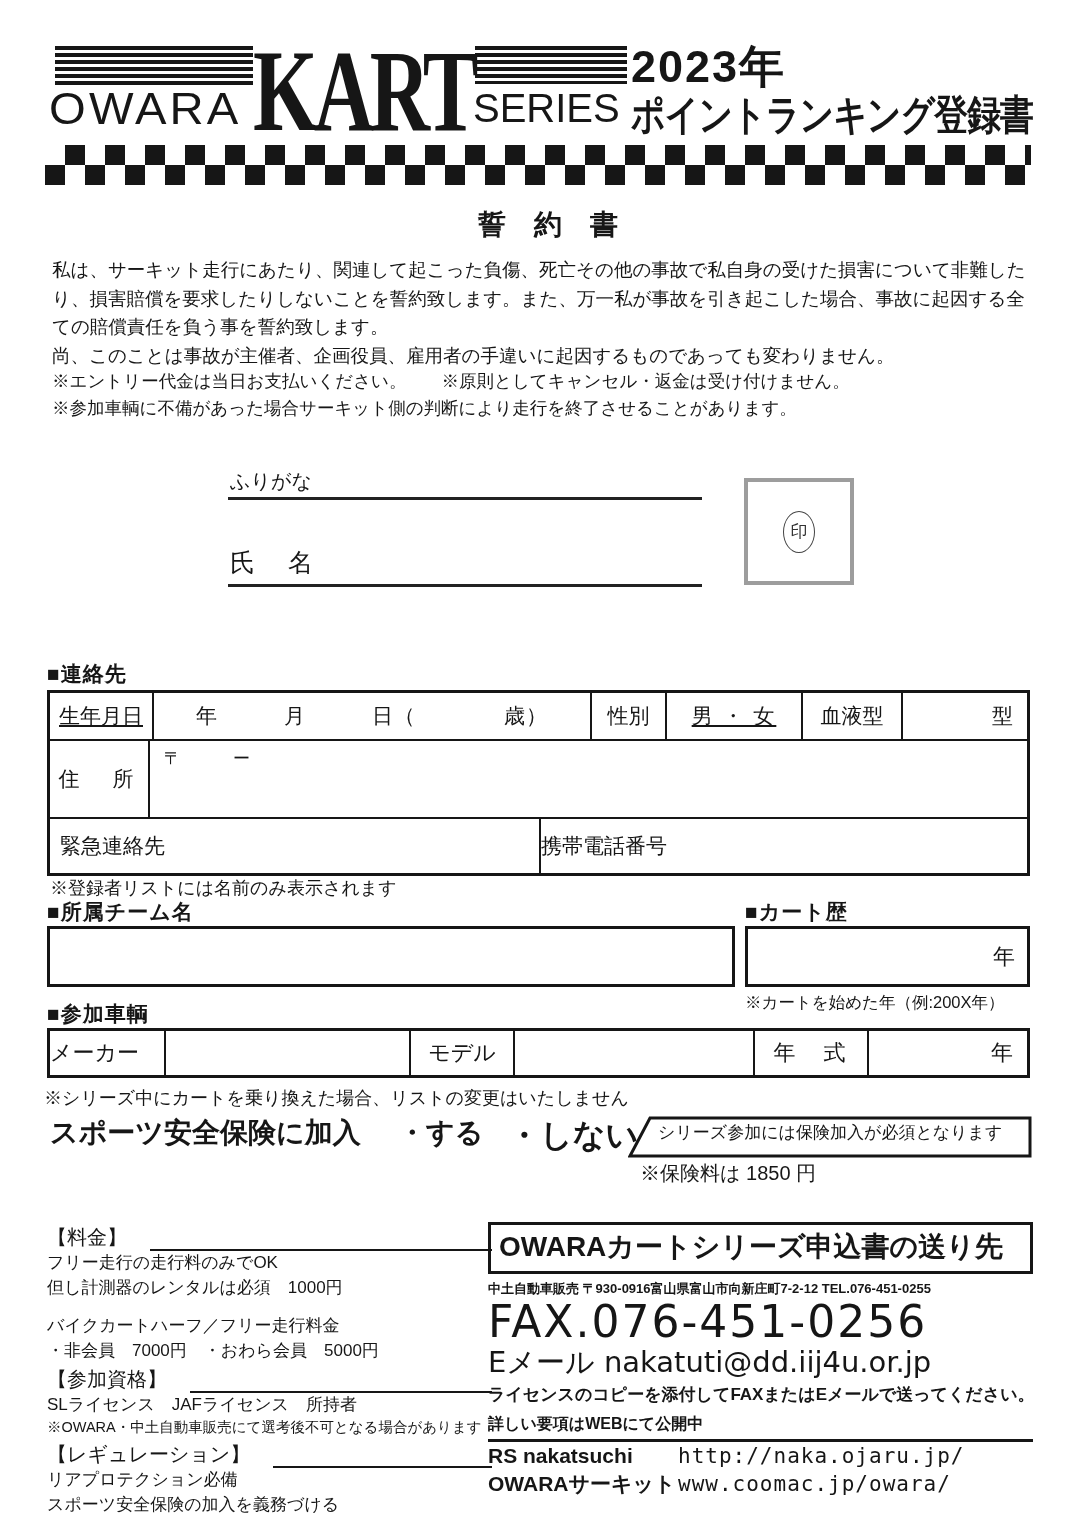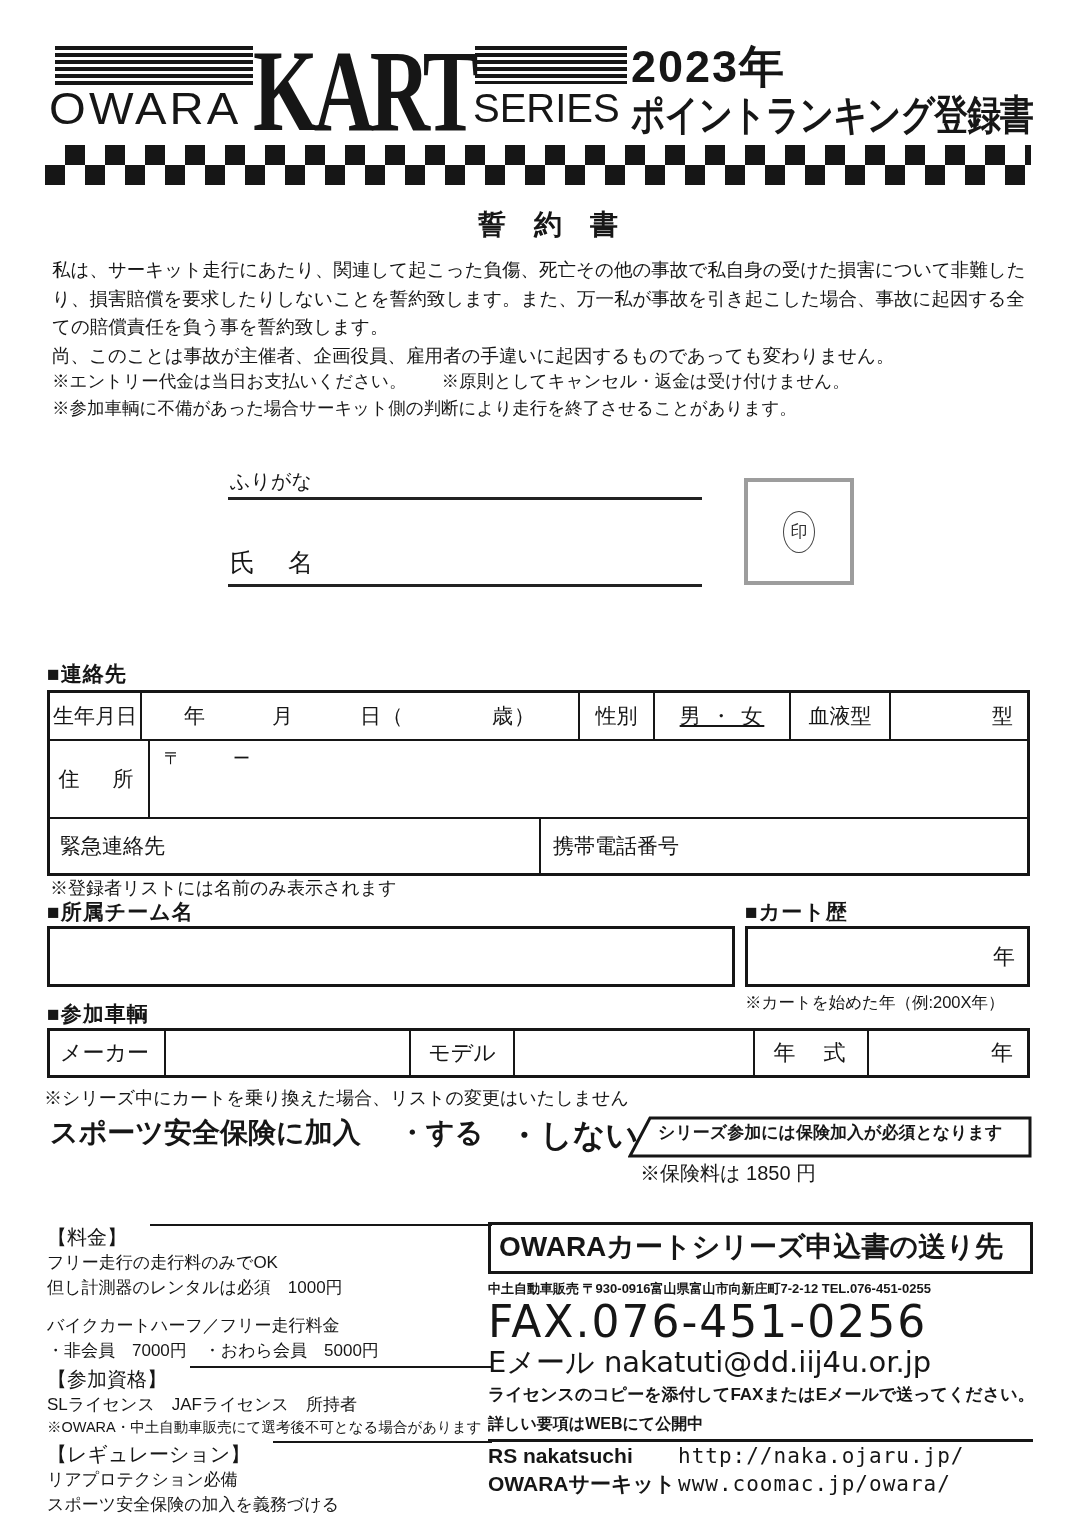--- a/index.html
+++ b/index.html
@@ -39,53 +39,53 @@
   .sec-title{position:absolute;font-size:21px;font-weight:bold;letter-spacing:1px;}
   .small-note{position:absolute;font-size:18px;font-weight:500;}
   
   .ctable{position:absolute;left:47px;top:690px;width:983px;border:3px solid #161616;box-sizing:border-box;background:#fff;}
   .crow{display:flex;box-sizing:border-box;}
   .crow1{height:48px;border-bottom:2px solid #161616;}
   .crow2{height:78px;border-bottom:2px solid #161616;}
   .crow3{height:54px;text-align:right;}
   .ccell{box-sizing:border-box;display:flex;align-items:center;font-size:21px;font-weight:500;}
   .cb{border-right:2px solid #161616;}
-  .c-birth-label{width:92px;justify-content:center;}
+  .c-birth-label{width:104px;justify-content:center;text-decoration:underline;}
   .c-birth{width:438px;justify-content:center;letter-spacing:1px;}
   .c-sex-label{width:75px;justify-content:center;}
   .c-sex{width:136px;justify-content:center;letter-spacing:2px;text-decoration:underline;}
   .c-blood-label{width:100px;justify-content:center;}
   .c-blood{flex:1;justify-content:flex-end;padding-right:14px;}
   .c-addr-label{width:100px;justify-content:center;letter-spacing:6px;}
   .c-addr{flex:1;align-items:flex-start;padding:6px 0 0 14px;font-size:17px;letter-spacing:6px;}
   .c-emg{width:491px;padding-left:10px;}
-  .c-mob{flex:1;padding-left:12px;}
+  .c-mob{flex:1;}
   
   .team-box{position:absolute;left:47px;top:926px;width:688px;height:61px;border:3px solid #161616;box-sizing:border-box;background:#fff;}
   .kart-box{position:absolute;left:745px;top:926px;width:285px;height:61px;border:3px solid #161616;box-sizing:border-box;background:#fff;display:flex;align-items:center;justify-content:flex-end;padding-right:12px;font-size:22px;font-weight:500;}
   
   .vtable{position:absolute;left:47px;top:1028px;width:983px;height:50px;border:3px solid #161616;box-sizing:border-box;display:flex;background:#fff;}
   .vcell{box-sizing:border-box;display:flex;align-items:center;font-size:22px;font-weight:500;height:100%;}
-  .v-maker{width:116px;padding-left:10px;}
+  .v-maker{width:116px;}
   .v-maker-in{width:245px;}
   .v-model{width:104px;justify-content:center;}
   .v-model-in{width:240px;}
   .v-year{width:114px;justify-content:center;letter-spacing:3px;}
   .v-year-in{flex:1;justify-content:flex-end;padding-right:14px;}
   
   .ins-label{position:absolute;left:50px;top:1114px;font-size:28px;font-weight:bold;}
   .ins-yes{position:absolute;left:398px;top:1114px;font-size:28px;font-weight:bold;}
   .ins-no{position:absolute;left:508px;top:1114px;font-size:32px;font-weight:bold;}
   .ins-flag{position:absolute;left:628px;top:1116px;width:404px;height:42px;}
   .ins-flag svg{position:absolute;left:0;top:0;}
-  .ins-flag-text{position:absolute;left:30px;top:0;height:32px;display:flex;align-items:center;font-size:17px;font-weight:bold;text-align:right;}
+  .ins-flag-text{position:absolute;left:30px;top:0;height:32px;display:flex;align-items:center;font-size:17px;font-weight:normal;text-align:right;}
   .ins-fee{position:absolute;left:640px;top:1160px;font-size:20px;font-weight:500;}
   
   .leftcol{position:absolute;left:47px;top:1222px;width:445px;}
-  .lc-head{display:flex;align-items:flex-start;margin-top:2px;gap:17px;}
+  .lc-head{display:flex;align-items:flex-end;margin-top:2px;gap:17px;}
   .lc-head .t{font-size:20px;font-weight:500;white-space:nowrap;}
   .lc-head .rule{flex:1;border-top:2px solid #161616;margin-left:6px;}
   .lc-line{font-size:17px;font-weight:500;line-height:1.45;}
   .lc-gap{height:14px;}
   .lc-small{font-size:14.5px;font-weight:500;line-height:1.5;}
   
   .rightcol{position:absolute;left:488px;top:1222px;width:545px;}
   .send-box{border:3px solid #161616;box-sizing:border-box;padding:3px 8px 5px 8px;font-size:28px;font-weight:bold;white-space:nowrap;letter-spacing:0px;}
   .send-addr{margin-top:6px;font-size:13px;font-weight:600;white-space:nowrap;}
   .send-fax{margin-top:0px;font-family:"DejaVu Sans",sans-serif;font-size:44px;font-weight:500;letter-spacing:2px;white-space:nowrap;line-height:1.1;}

